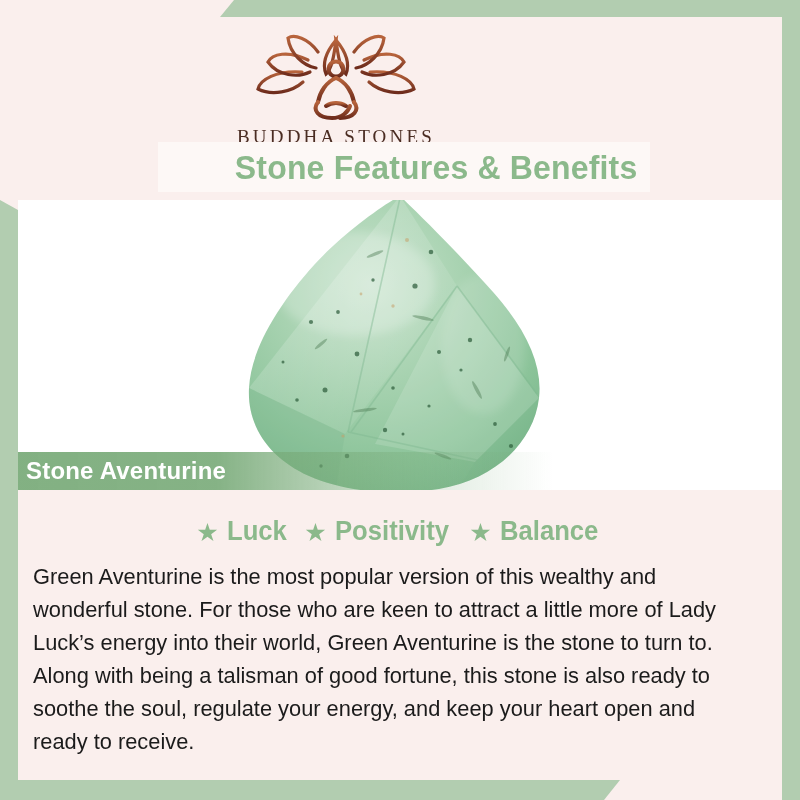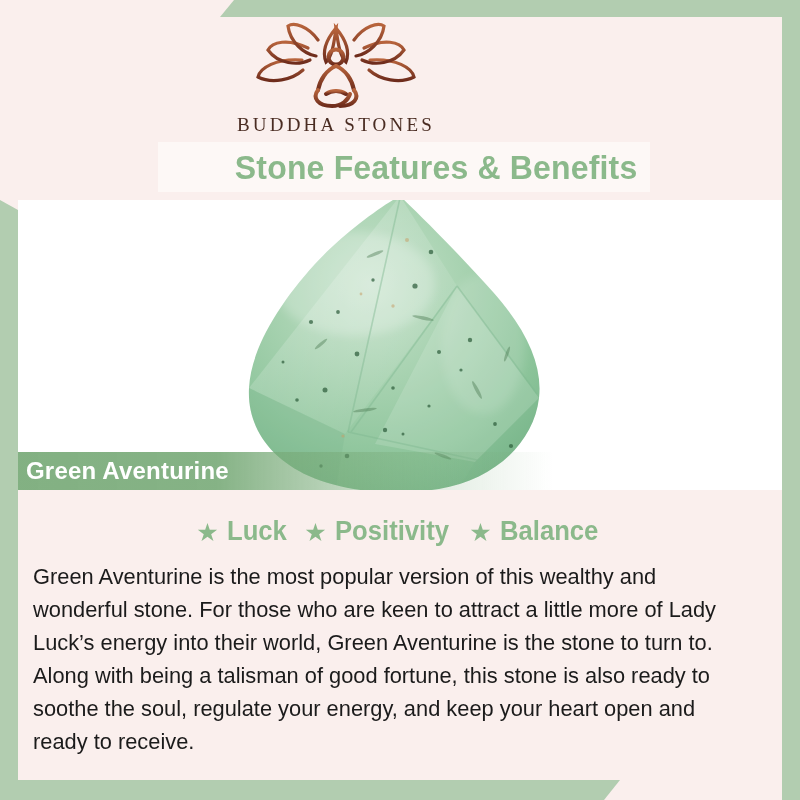--- a/index.html
+++ b/index.html
@@ -17,21 +17,21 @@
     clip-path:polygon(14px 0,100% 0,100% 100%,0 100%);
   }
   .band-right{top:0;right:0;width:18px;height:800px;}
   .band-left{left:0;top:200px;width:18px;height:600px;
     clip-path:polygon(0 0,100% 10px,100% 100%,0 100%);}
   .band-bottom{left:0;bottom:0;width:620px;height:20px;
     clip-path:polygon(0 0,100% 0,calc(100% - 16px) 100%,0 100%);}
 
   
   .header{position:absolute;top:0;left:0;width:800px;height:200px;}
-  .logo-wrap{position:absolute;top:22px;left:0;width:672px;text-align:center;}
+  .logo-wrap{position:absolute;top:34px;left:0;width:672px;text-align:center;}
   .logo-mark{display:block;margin:0 auto;}
   .logo-text{
     margin-top:2px;
     font-family:"Liberation Serif", serif;
     font-size:19px;letter-spacing:3.2px;color:#4a2c22;
     font-weight:400;
   }
 
   
   .title-banner{
@@ -240,21 +240,21 @@
             <circle cx="168" cy="112" r="1.7"></circle>
           <circle cx="136" cy="100" r="1.4"></circle>
             <circle cx="118" cy="242" r="1.6"></circle>
         </g>
       </g>
     </svg>
   </div>
 
   <div class="label-bar">
     <div class="label-bar-fill"></div>
-    <div class="label-text">Green Aventurine</div>
+    <div class="label-text">Stone Aventurine</div>
   </div>
 
   <div class="benefits">
     <div class="benefit">
       <span class="star">★</span>
       <span class="benefit-label">Luck</span>
     </div>
     <div class="benefit">
       <span class="star">★</span>
       <span class="benefit-label">Positivity</span>

